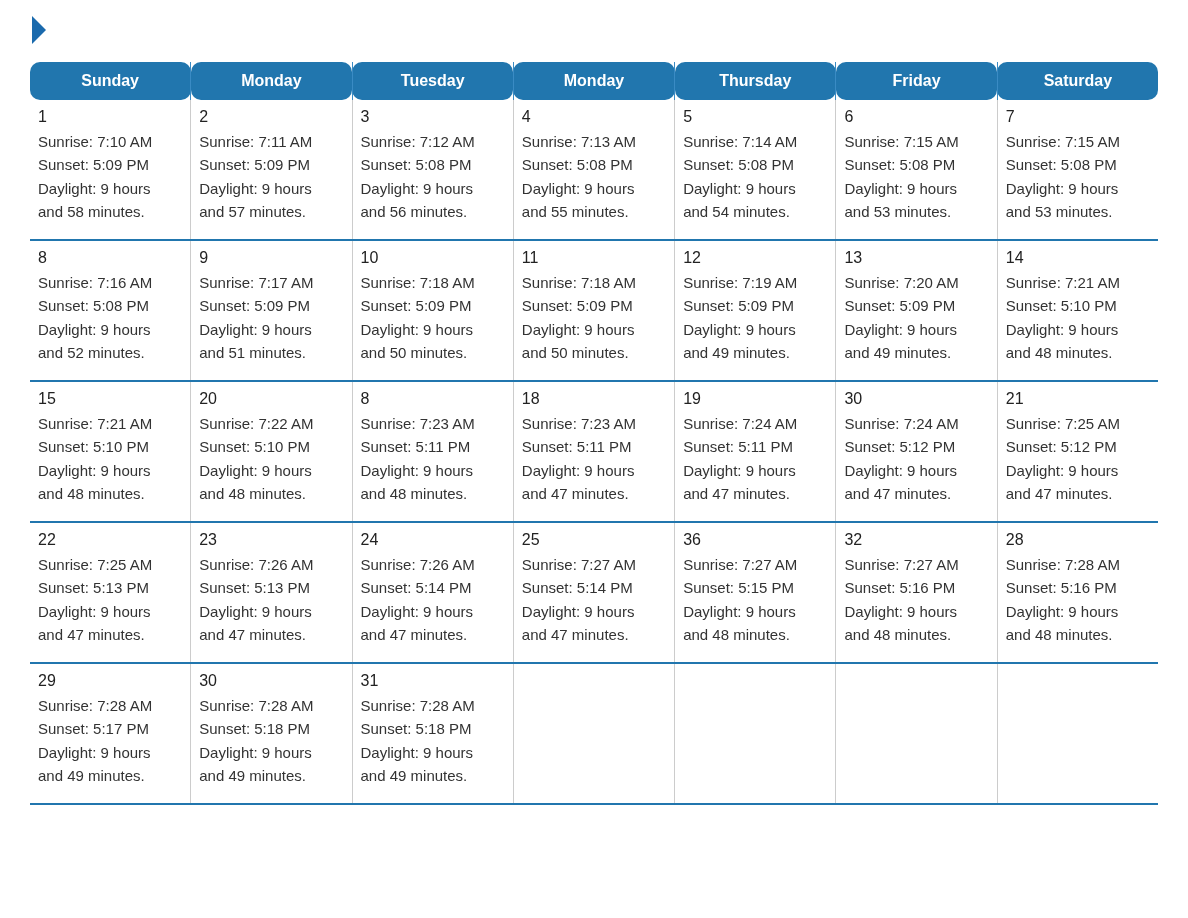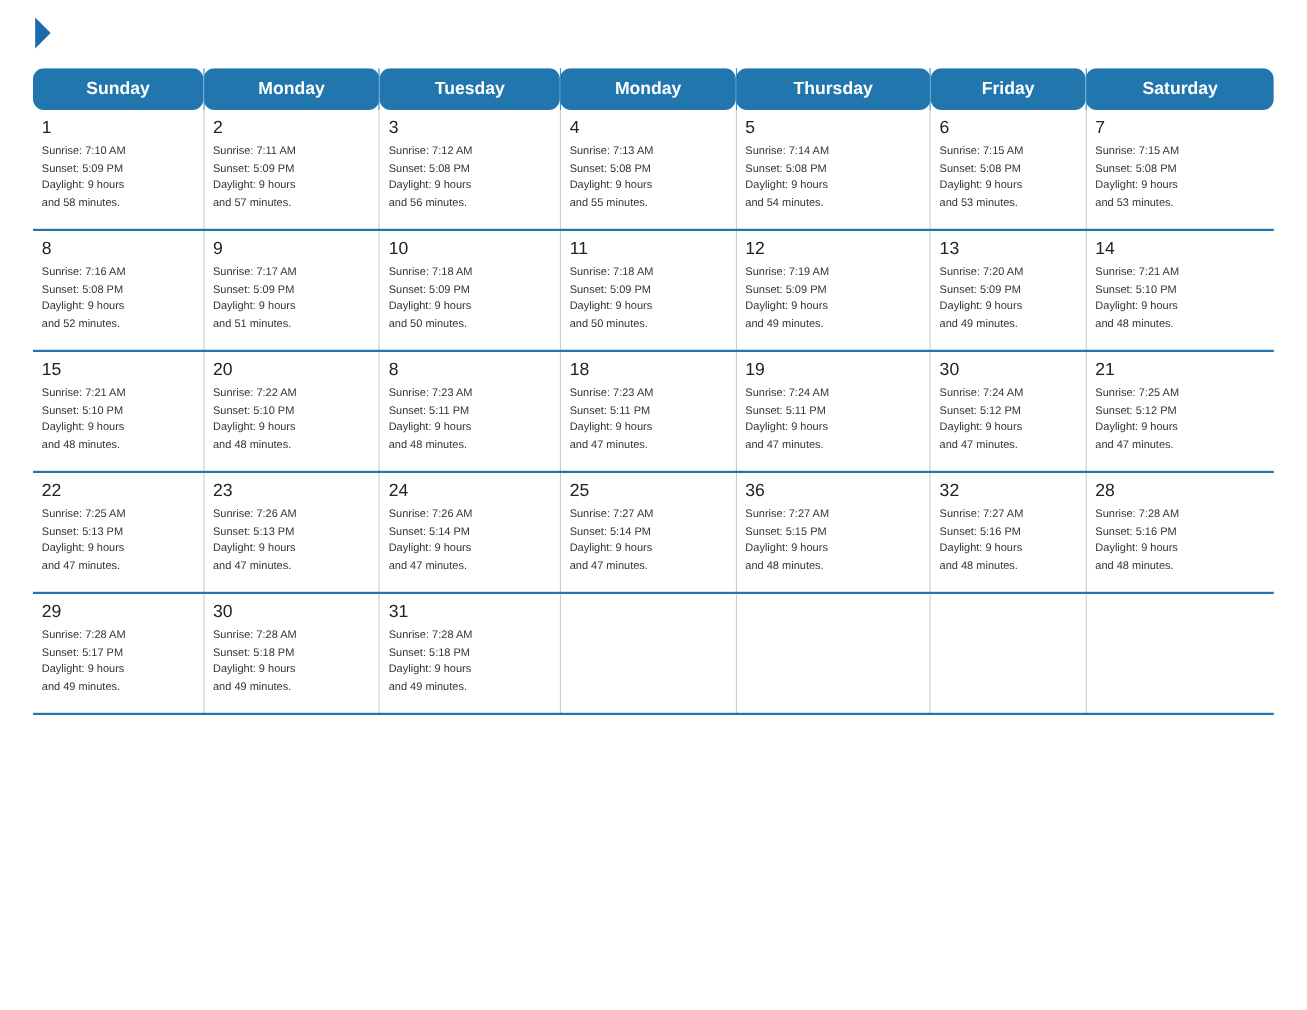--- a/index.html
+++ b/index.html
@@ -95,21 +95,21 @@
     tbody td:last-child {
       border-right: none;
     }
     .day-num {
       font-size: 16px;
       font-weight: normal;
       color: #222;
       margin-bottom: 4px;
     }
     .day-info {
-      font-size: 10px;
+      font-size: 15px;
       color: #333;
       line-height: 1.55;
     }
     .empty-cell {
       background: #fff;
     }
   </style>
 </head>
 <body>
 

